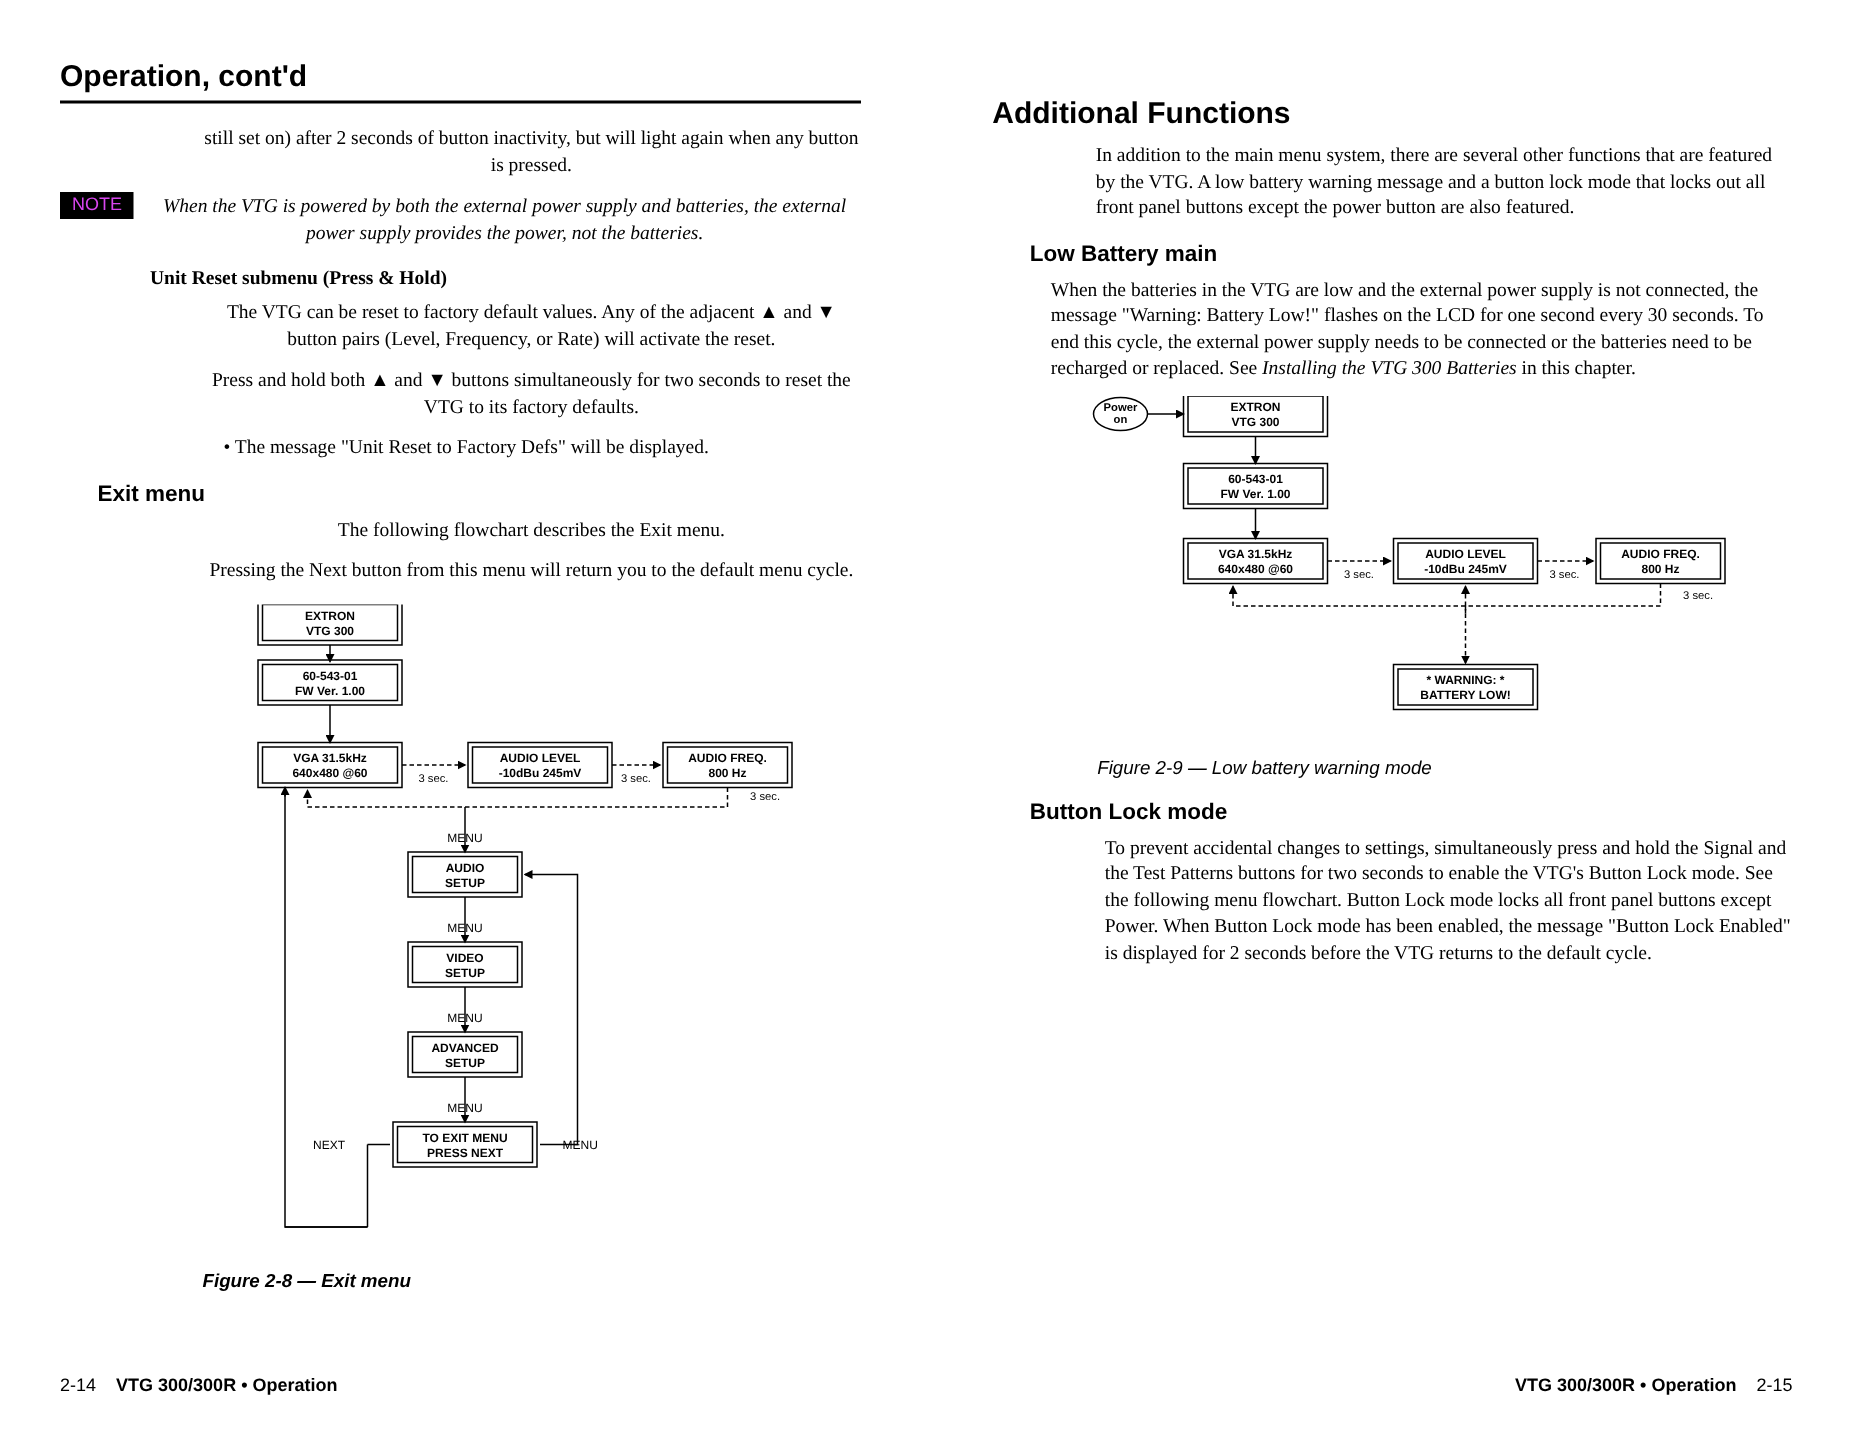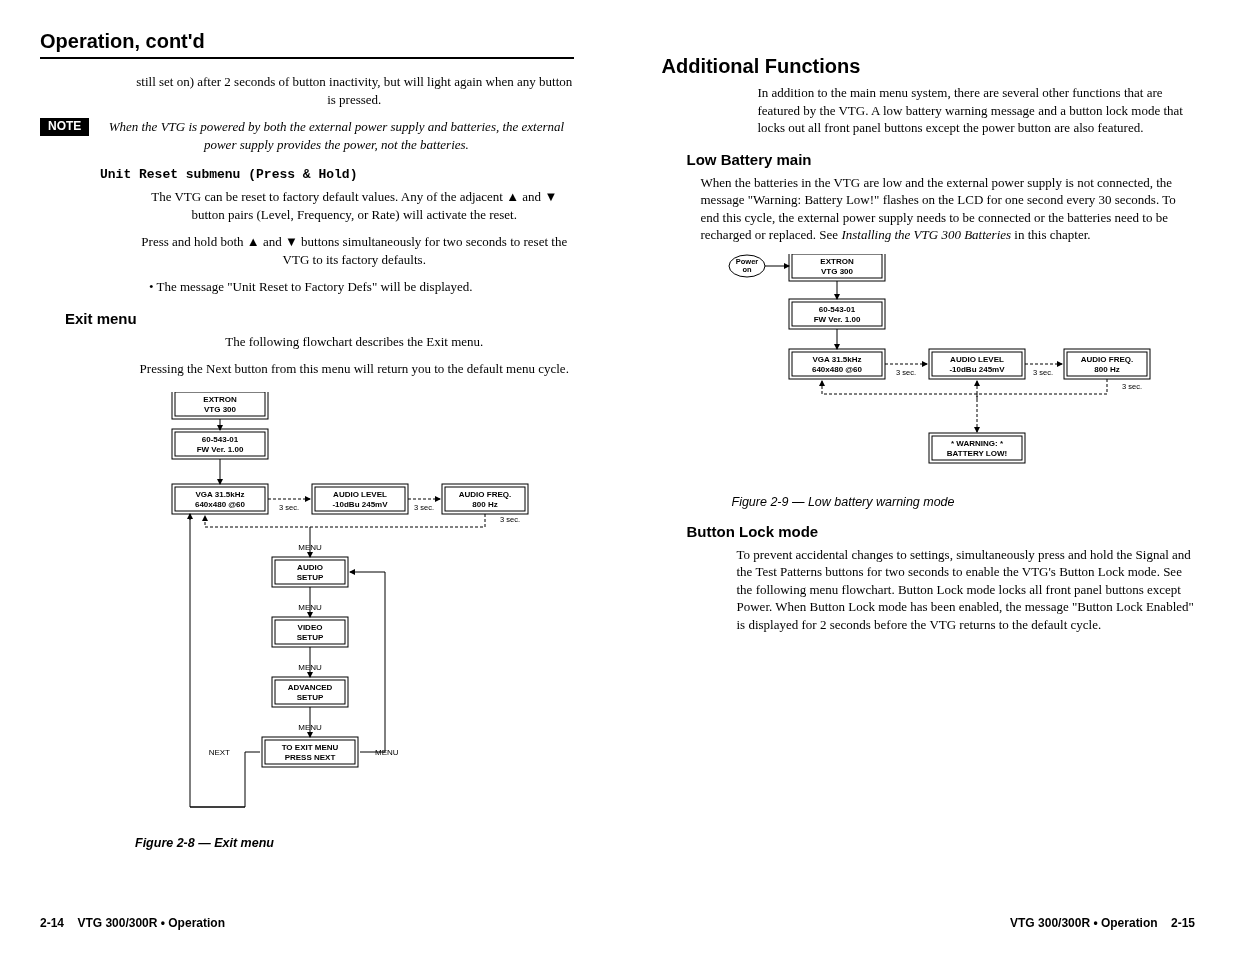--- a/index.html
+++ b/index.html
@@ -9,21 +9,21 @@
     font-size: 13px;
     color: #000;
     background: #fff;
     width: 1235px;
     height: 954px;
     overflow: hidden;
     position: relative;
   }
   .page {
     display: flex;
-    padding: 30px 40px 0 40px;
+    padding: 40px 40px 0 40px;
     gap: 88px;
   }
   .col {
     flex: 1;
     min-width: 0;
   }
   .running-head {
     font-family: Arial, Helvetica, sans-serif;
     font-weight: 900;
     font-size: 20px;
@@ -39,35 +39,35 @@
     margin: 6px 0 10px 0;
     line-height: 1.35;
   }
   .note-row {
     display: flex;
     gap: 10px;
     margin: 8px 0 12px 0;
   }
   .note-badge {
     background: #000;
-    color: #ffffff;
-    font-family: Arial, Helvetica, sans-serif;
-    font-weight: bold;
+    color: #d946ef;
+    font-family: Arial, Helvetica, sans-serif;
+    font-weight: normal;
     font-size: 12px;
     padding: 1px 8px;
     height: 16px;
     flex: none;
   }
   .note-text {
     font-style: italic;
     font-family: Georgia, serif;
     line-height: 1.35;
   }
   .sub-bold {
-    font-family: Liberation Mono, monospace;
+    font-family: Liberation Serif, serif;
     font-weight: 900;
     font-size: 13px;
     margin: 14px 0 4px 60px;
   }
   .h2 {
     font-family: Arial, Helvetica, sans-serif;
     font-weight: 900;
     font-size: 20px;
     margin: 0 0 6px 0;
   }
@@ -98,21 +98,21 @@
   .footer {
     position: absolute;
     bottom: 24px;
     left: 40px;
     right: 40px;
     display: flex;
     justify-content: space-between;
     font-family: Arial, Helvetica, sans-serif;
     font-size: 12px;
   }
-  .footer .pn { font-weight: 700; margin-top: 28px; }
+  .footer .pn { font-weight: 400; margin-top: 28px; }
   .footer .ti { font-weight: 900; }
   .diagram {
     margin: 14px 0 0 95px;
   }
   .italic-span { font-style: italic; }
   svg text {
     font-family: Arial, Helvetica, sans-serif;
     font-weight: bold;
   }
   .small { font-size: 8px; }
@@ -249,21 +249,21 @@
         <line x1="55" y1="415" x2="110" y2="415" stroke="#000"></line>
       </svg>
     </div>
 
     <div class="fig-caption">Figure 2-8 — Exit menu</div>
   </div>
 
   <div class="col">
     <div style="height:25px"></div>
     <div class="h2">Additional Functions</div>
-    <p style="margin-left:96px">In addition to the main menu system, there are several other functions that are featured by the VTG.  A low battery warning message and a button lock mode that locks out all front panel buttons except the power button are also featured.</p>
+    <p style="margin-left:69px">In addition to the main menu system, there are several other functions that are featured by the VTG.  A low battery warning message and a button lock mode that locks out all front panel buttons except the power button are also featured.</p>
 
     <div class="h3">Low Battery main</div>
     <p style="margin-left:39px">
       <span>When the batteries in the VTG are low and the external power supply is not connected, the message "Warning: Battery Low!" flashes on the LCD for one second every 30 seconds.  To end this cycle, the external power supply needs to be connected or the batteries need to be recharged or replaced.  See </span><span class="italic-span">Installing the VTG 300 Batteries</span><span> in this chapter.</span>
     </p>
 
     <div style="margin-left:65px">
       <svg width="440" height="225" viewBox="0 0 440 225">
         <defs>
           <marker id="ah2" markerWidth="6" markerHeight="6" refX="5" refY="3" orient="auto">

